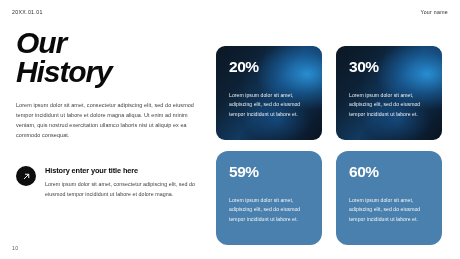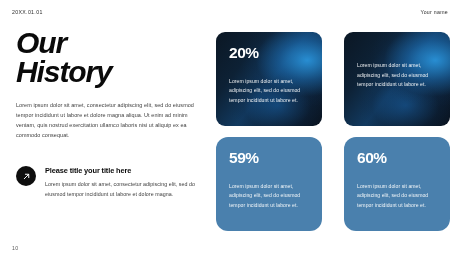--- a/index.html
+++ b/index.html
@@ -116,27 +116,27 @@
     font-size: 5.3px;
     line-height: 1.82;
     color: #3c3c3c;
     letter-spacing: 0.06px;
   }
 
   
   .cards-grid {
     position: absolute;
     left: 216px;
-    top: 32px;
+    top: 46px;
     width: 229px;
     height: 202px;
     display: grid;
     grid-template-columns: 106px 106px;
     grid-template-rows: 94px 94px;
-    gap: 11px 22px;
+    gap: 11px 14px;
   }
 
   .stat-card {
     position: relative;
     border-radius: 9px;
     overflow: hidden;
     padding: 13px 12px 0 13px;
     box-sizing: border-box;
   }
 
@@ -190,33 +190,34 @@
   </div>
 
   <div class="feature-block">
     <div class="feature-icon">
       <svg width="9" height="9" viewBox="0 0 24 24" fill="none" stroke="#ffffff" stroke-width="2.6" stroke-linecap="round" stroke-linejoin="round">
         <line x1="6" y1="18" x2="18" y2="6"></line>
         <polyline points="9 6 18 6 18 15"></polyline>
       </svg>
     </div>
     <div class="feature-text">
-      <p class="feature-title">Please title your title here</p>
+      <p class="feature-title">History enter your title here</p>
       <p class="feature-body">Lorem ipsum dolor sit amet, consectetur adipiscing elit, sed do eiusmod tempor incididunt ut labore et dolore magna.</p>
     </div>
   </div>
 
   <div class="cards-grid">
 
     <div class="stat-card dark">
       <p class="stat-value">20%</p>
       <p class="stat-body">Lorem ipsum dolor sit amet, adipiscing elit, sed do eiusmod tempor incididunt ut labore et.</p>
     </div>
 
     <div class="stat-card dark">
+      <p class="stat-value">30%</p>
       <p class="stat-body">Lorem ipsum dolor sit amet, adipiscing elit, sed do eiusmod tempor incididunt ut labore et.</p>
     </div>
 
     <div class="stat-card flat">
       <p class="stat-value">59%</p>
       <p class="stat-body">Lorem ipsum dolor sit amet, adipiscing elit, sed do eiusmod tempor incididunt ut labore et.</p>
     </div>
 
     <div class="stat-card flat">
       <p class="stat-value">60%</p>

